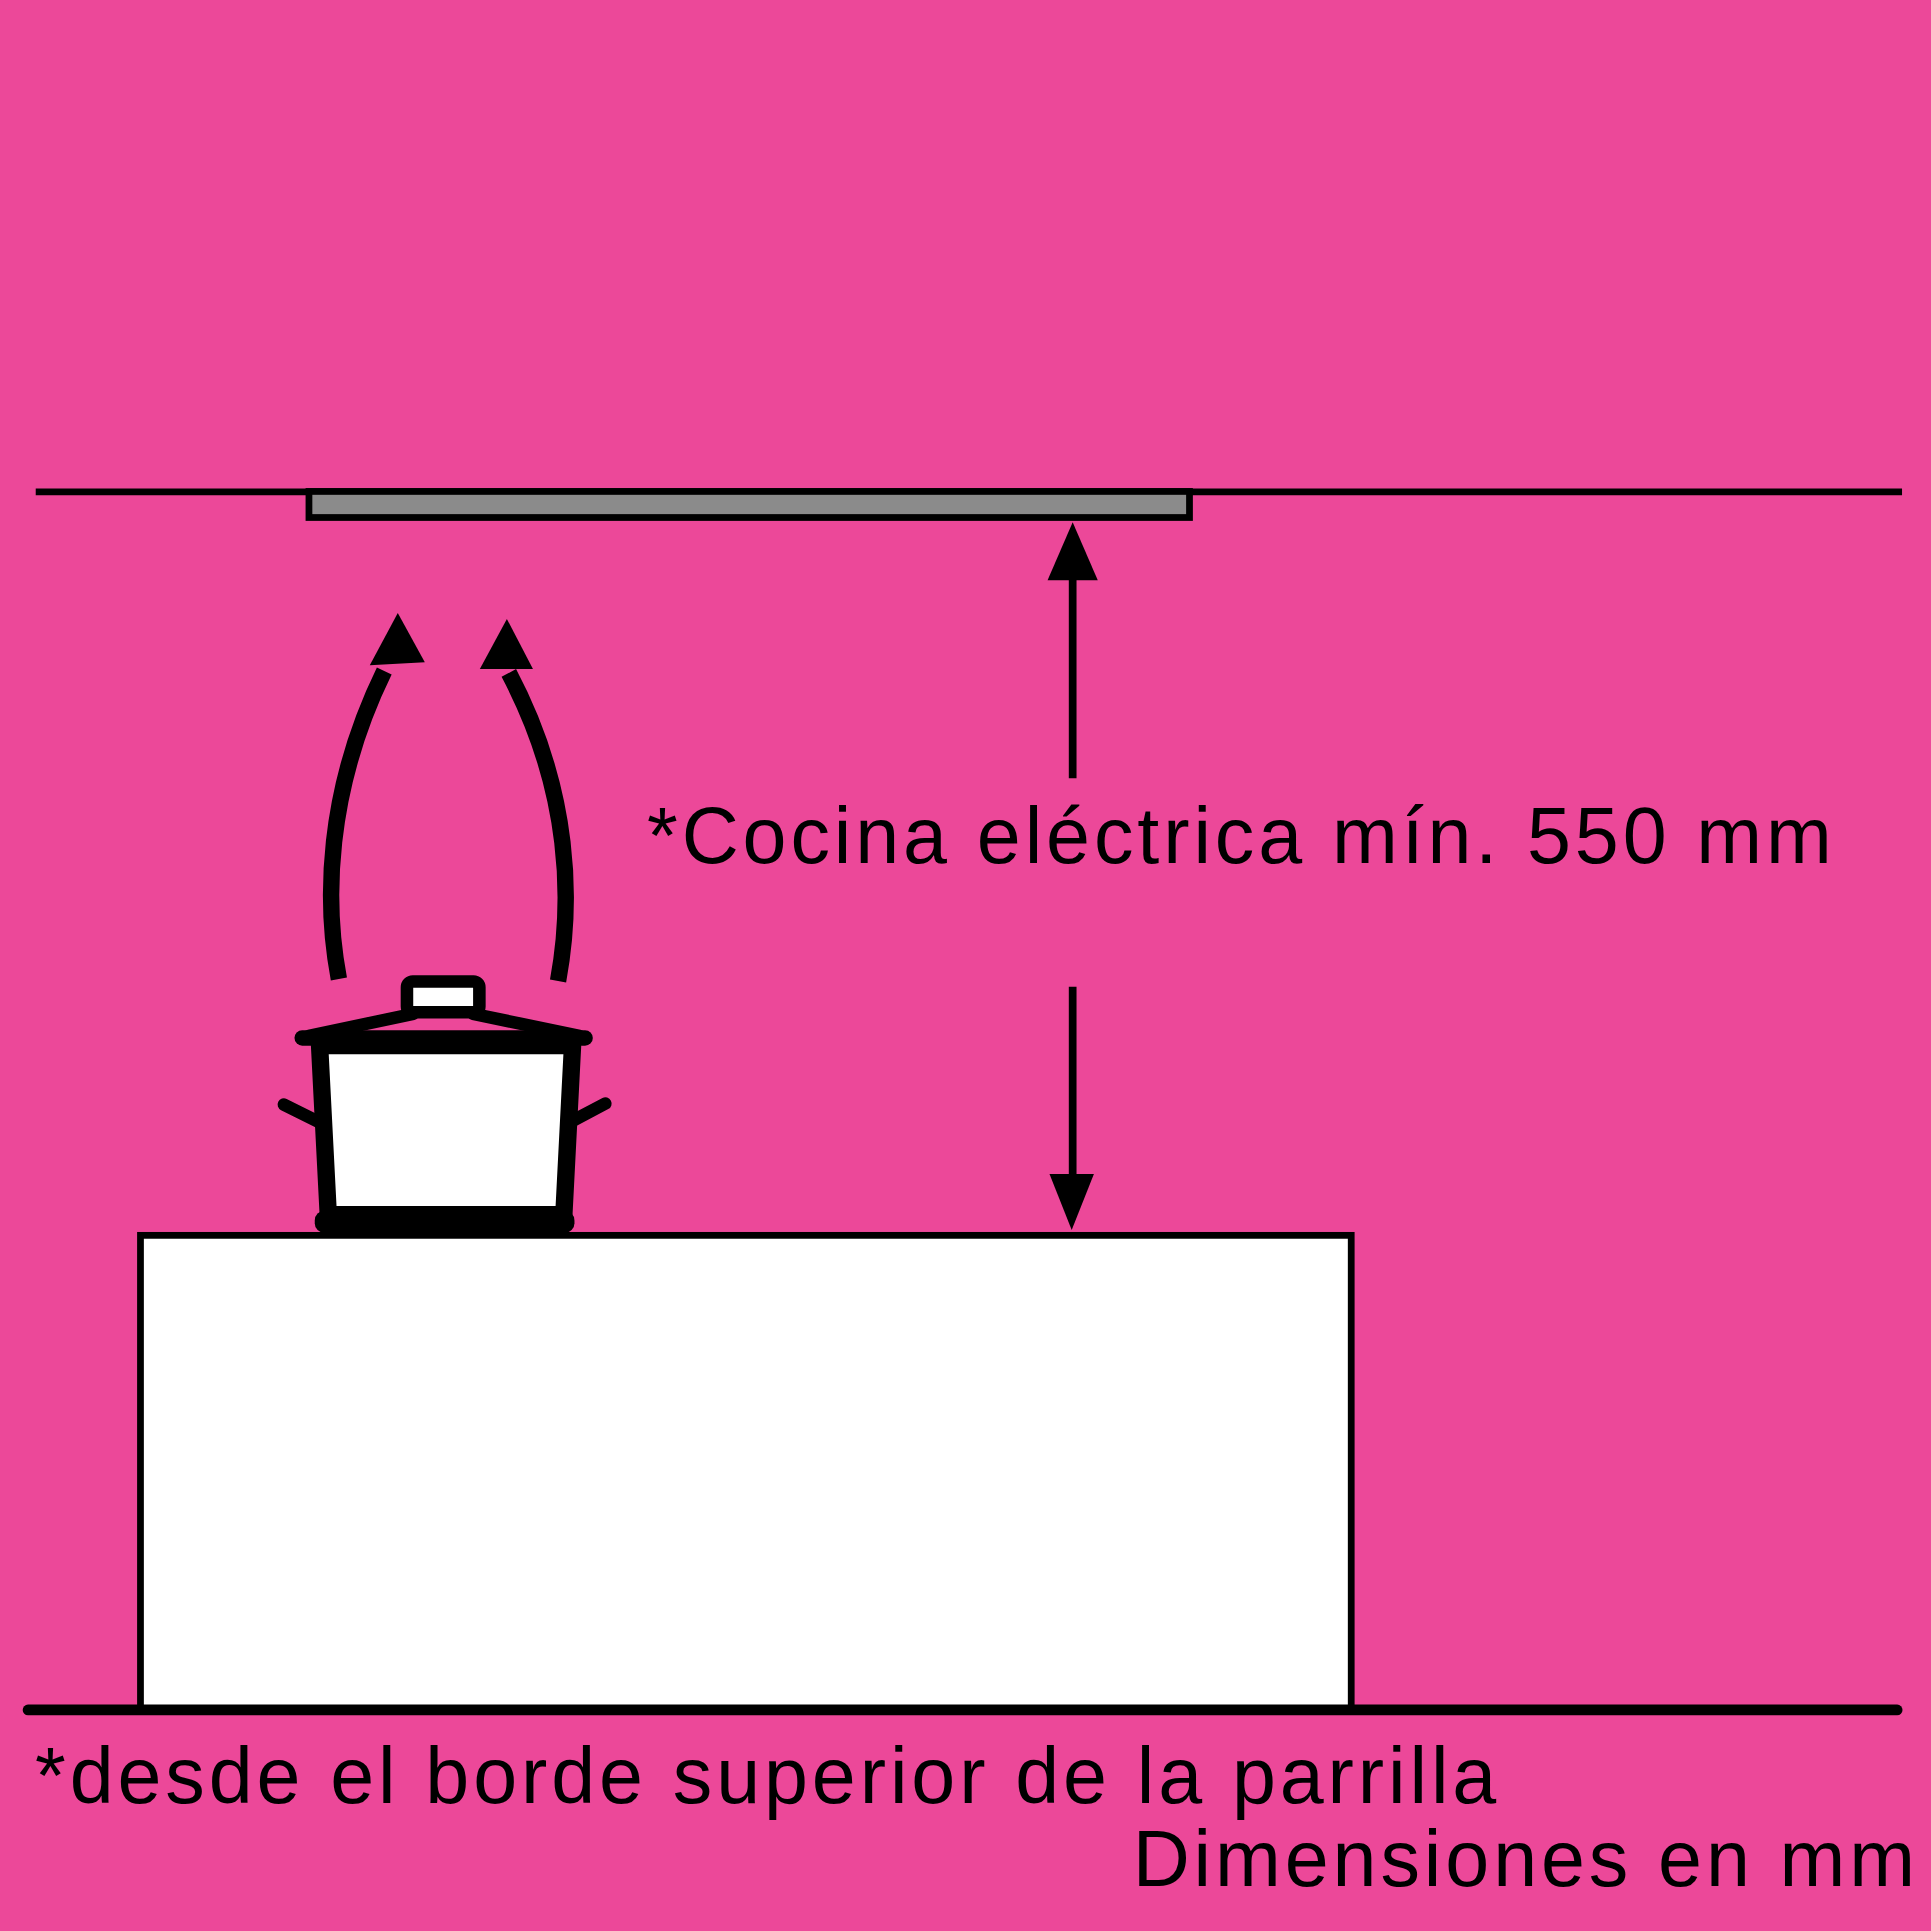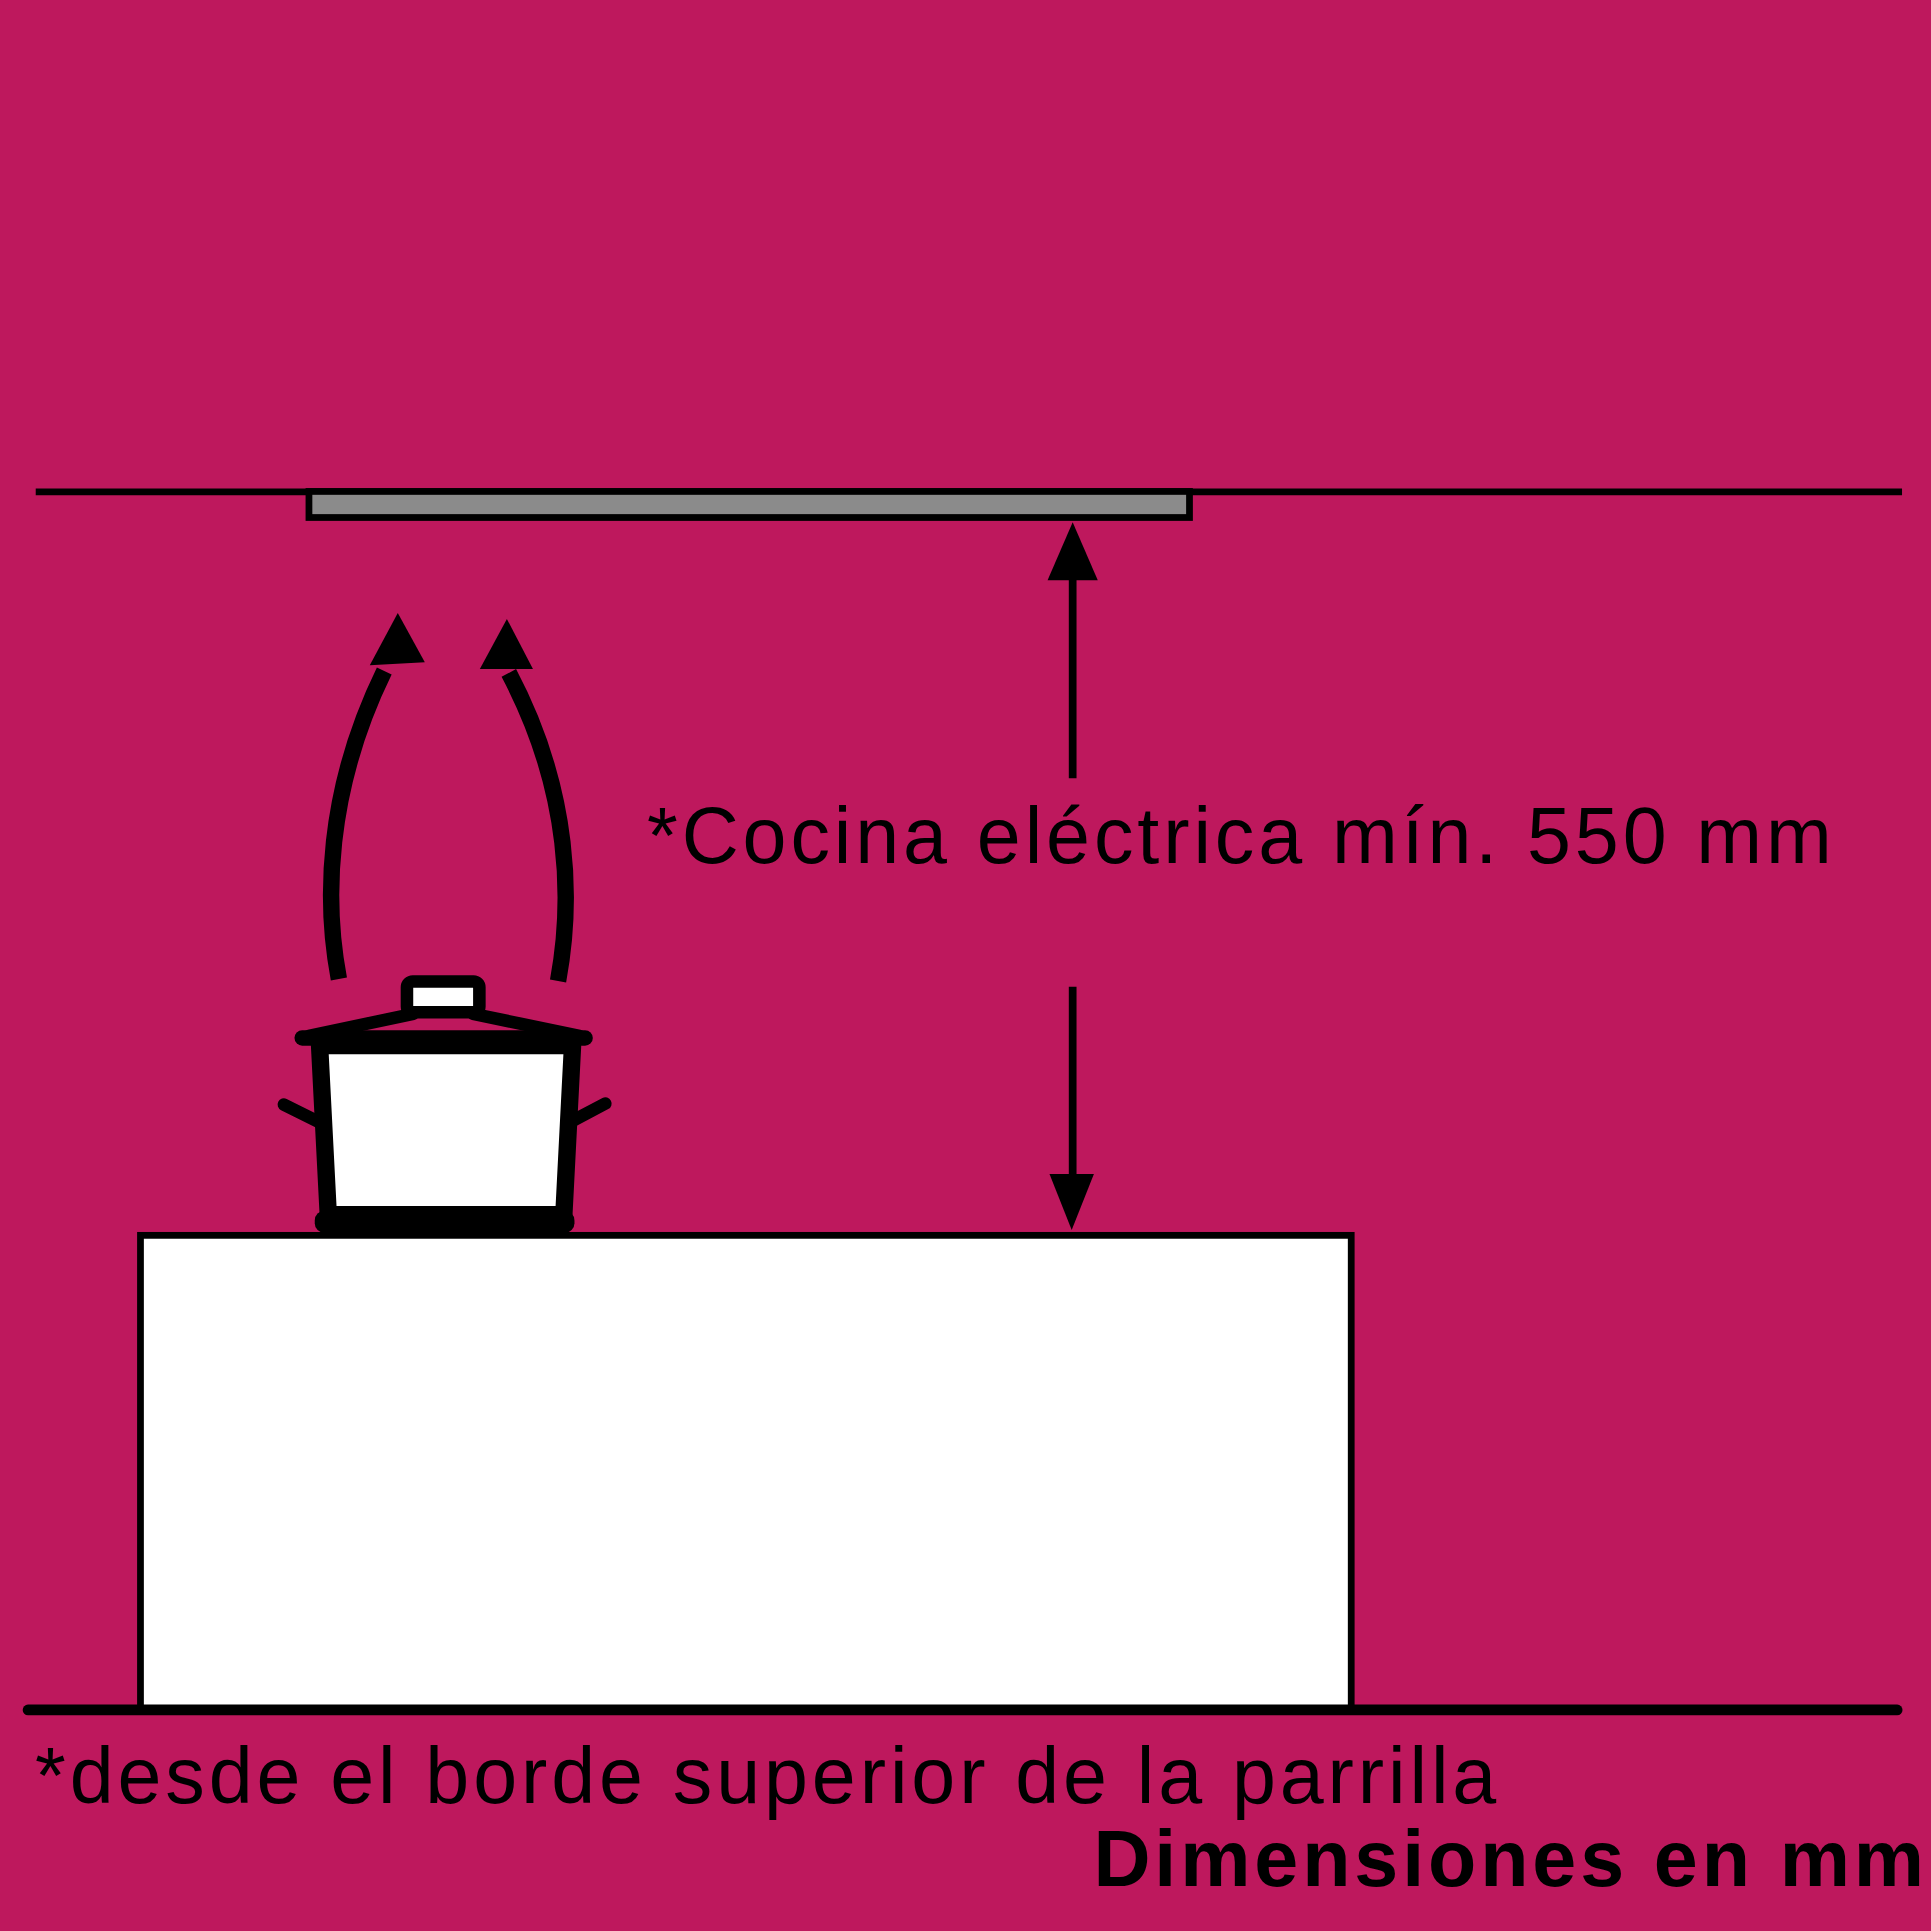--- a/index.html
+++ b/index.html
@@ -4,21 +4,21 @@
 <style>
   html, body {
     margin: 0;
     padding: 0;
     background: #ffffff;
   }
   .stage {
     position: relative;
     width: 1931px;
     height: 1931px;
-    background: #be185d;
+    background: #ec4899;
     overflow: hidden;
     font-family: "Liberation Sans", "DejaVu Sans", sans-serif;
   }
   .diagram-svg {
     position: absolute;
     left: 0;
     top: 0;
     width: 1931px;
     height: 1931px;
   }
@@ -26,21 +26,21 @@
     position: absolute;
     color: #000000;
     font-size: 79px;
     line-height: 79px;
     letter-spacing: 3.9px;
     white-space: nowrap;
   }
   .ann-electric { left: 647px; top: 796px; }
   .ann-gas      { left: 705px; top: 882px; }
   .ann-footnote { left: 35px;  top: 1736px; text-align: center; }
-  .ann-units    { right: 3px;  top: 1819px; font-weight: bold; }
+  .ann-units    { right: 12px;  top: 1819px; }
 </style>
 </head>
 <body>
 
 <div class="stage">
 
   <svg class="diagram-svg" viewBox="0 0 2000 2000" xmlns="http://www.w3.org/2000/svg">
 
     <line x1="37" y1="509.5" x2="1970" y2="509.5" stroke="#000000" stroke-width="7"></line>
 

